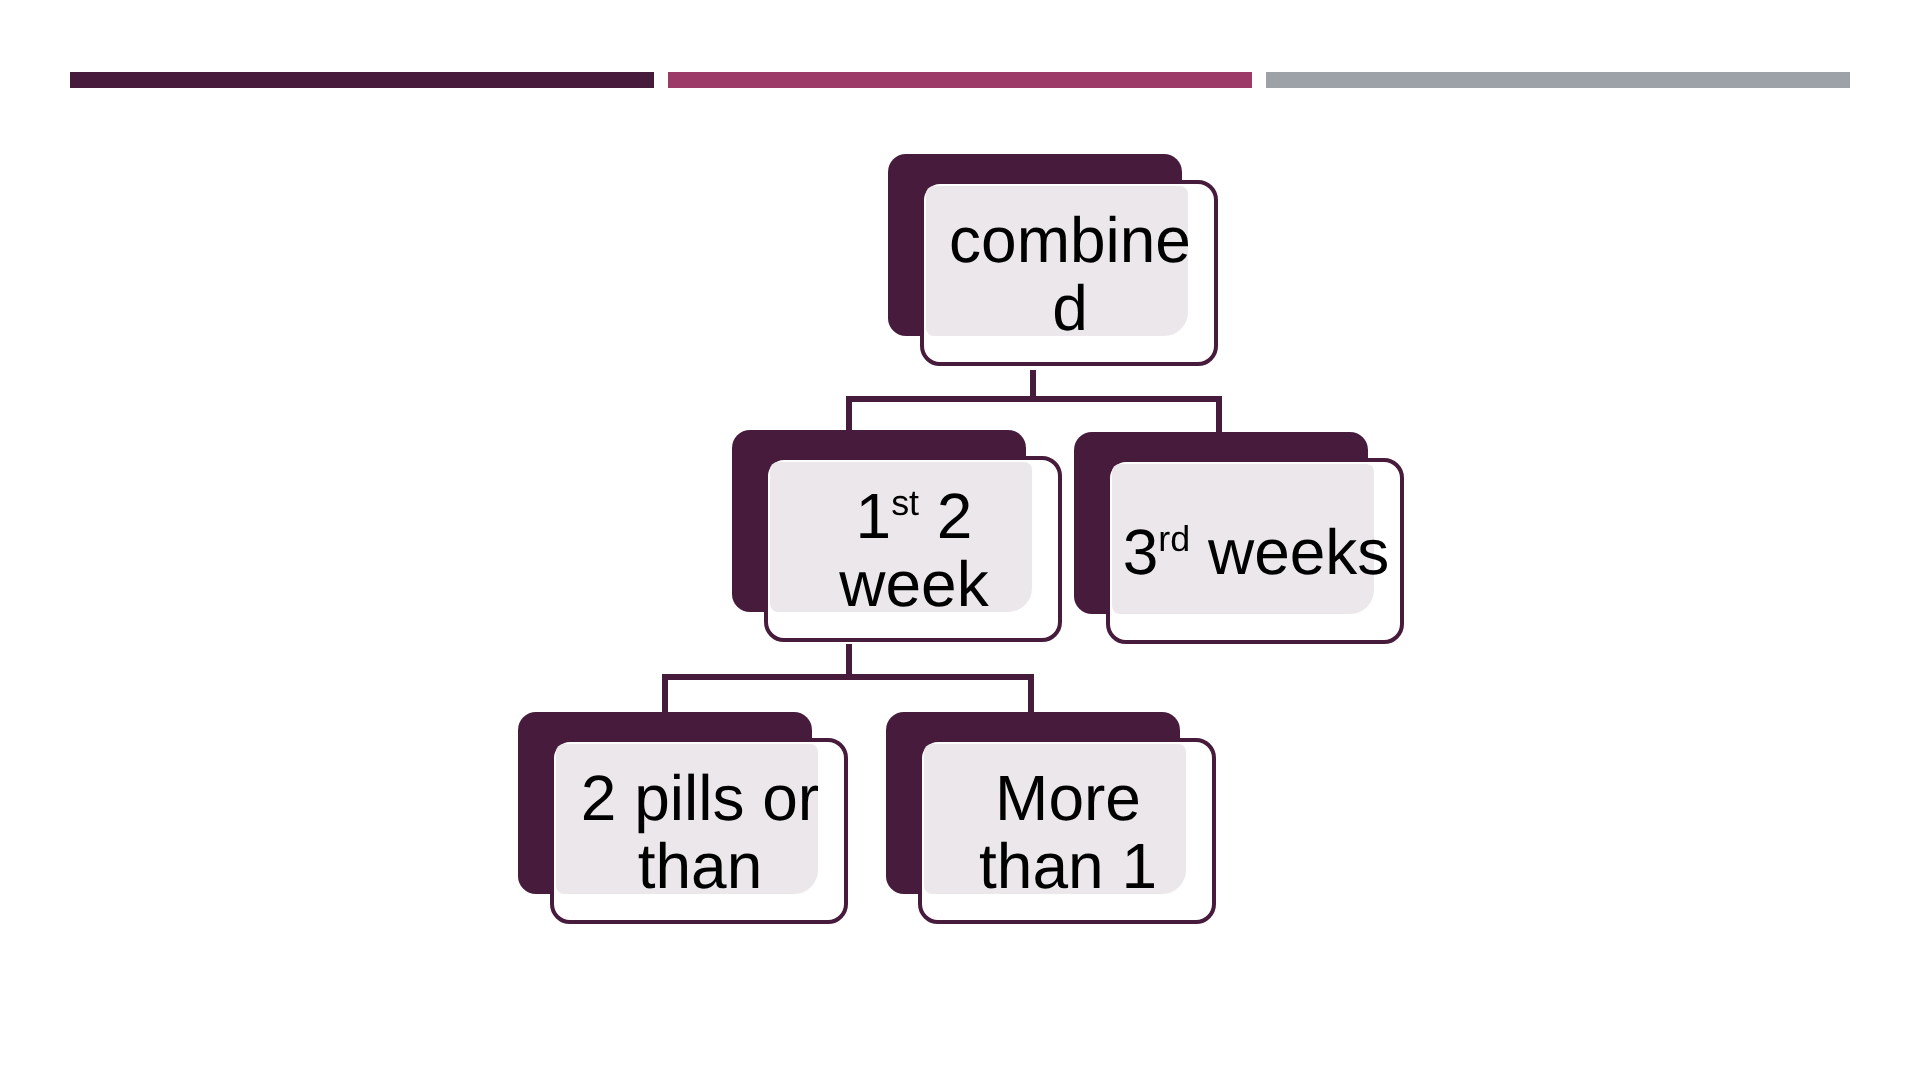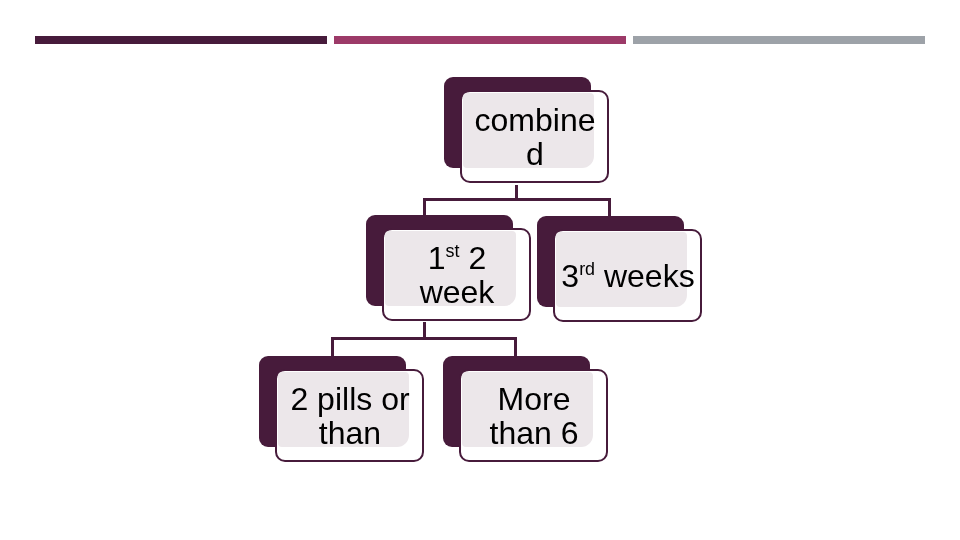--- a/index.html
+++ b/index.html
@@ -115,18 +115,18 @@
         <div class="line"><span>than</span></div>
       </div>
     </div>
 
     <div class="node n5">
       <div class="back"></div>
       <div class="frame"></div>
       <div class="fillbox"></div>
       <div class="label">
         <div class="line"><span>More</span></div>
-        <div class="line"><span>than 6</span></div>
+        <div class="line"><span>than 1</span></div>
       </div>
     </div>
 
   </div>
 </div>
 
 </body></html>

